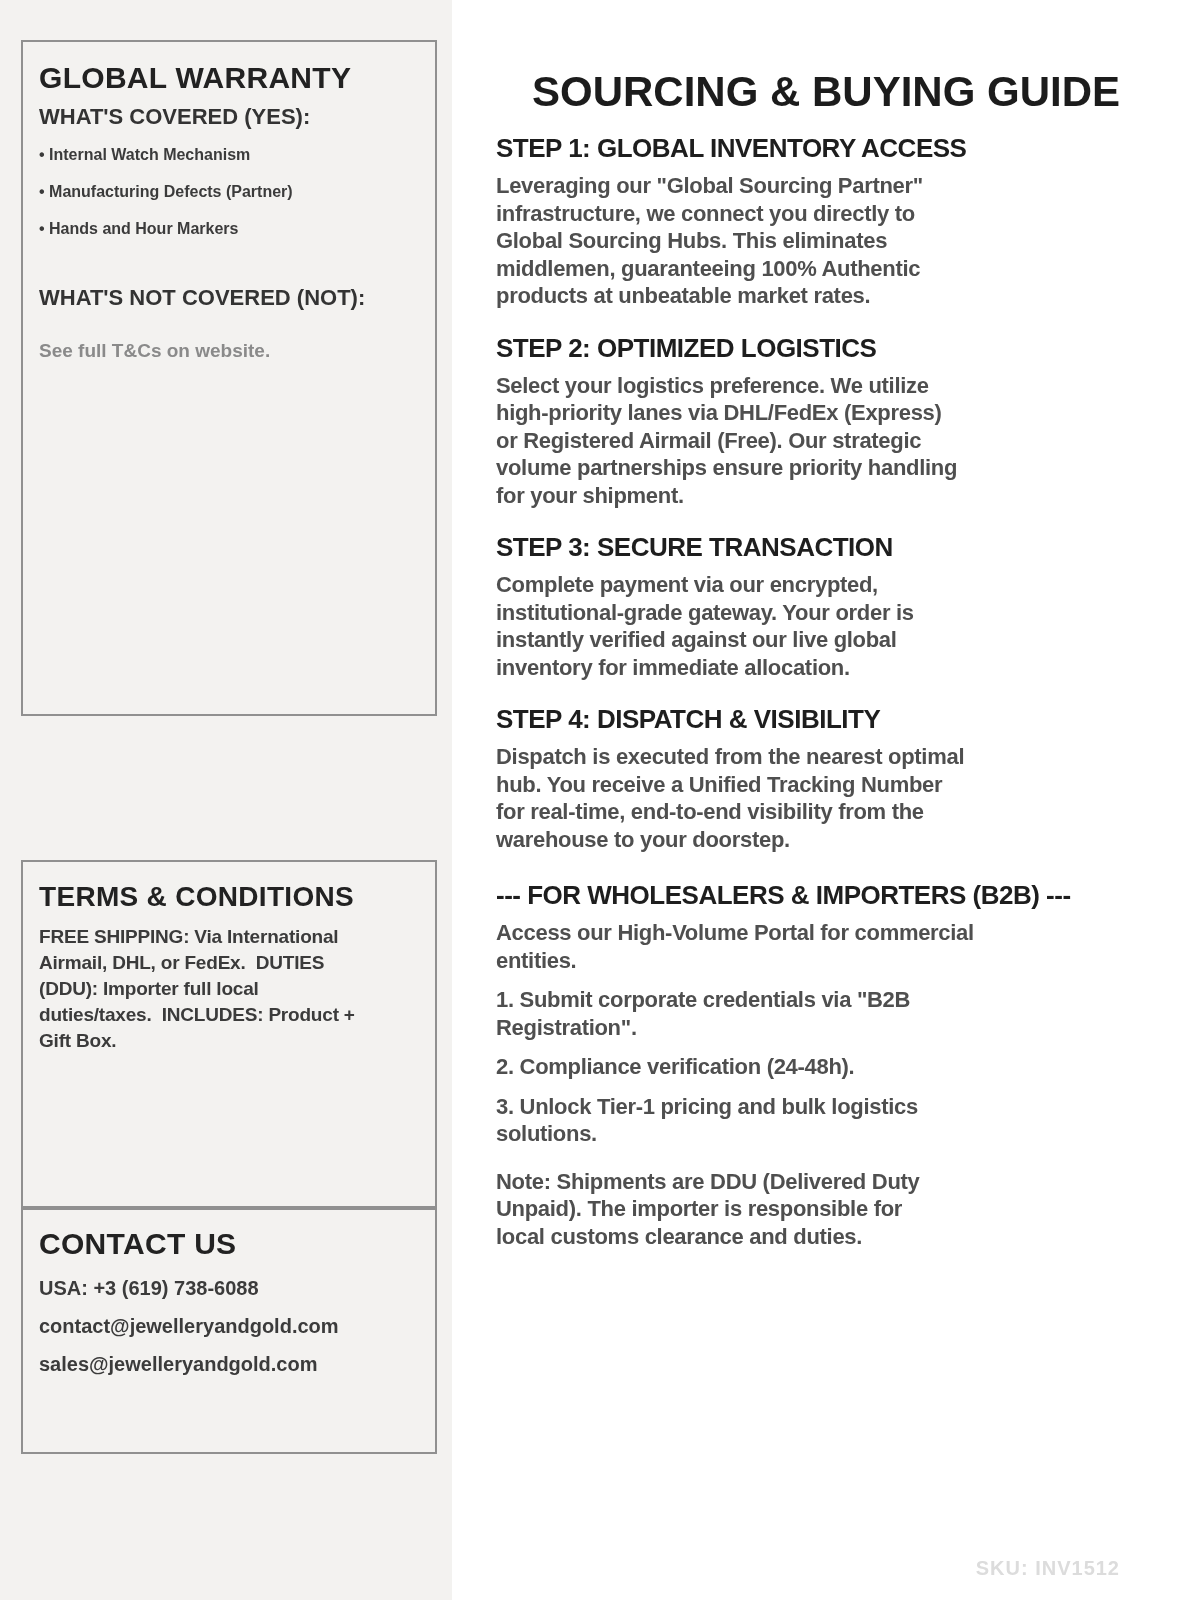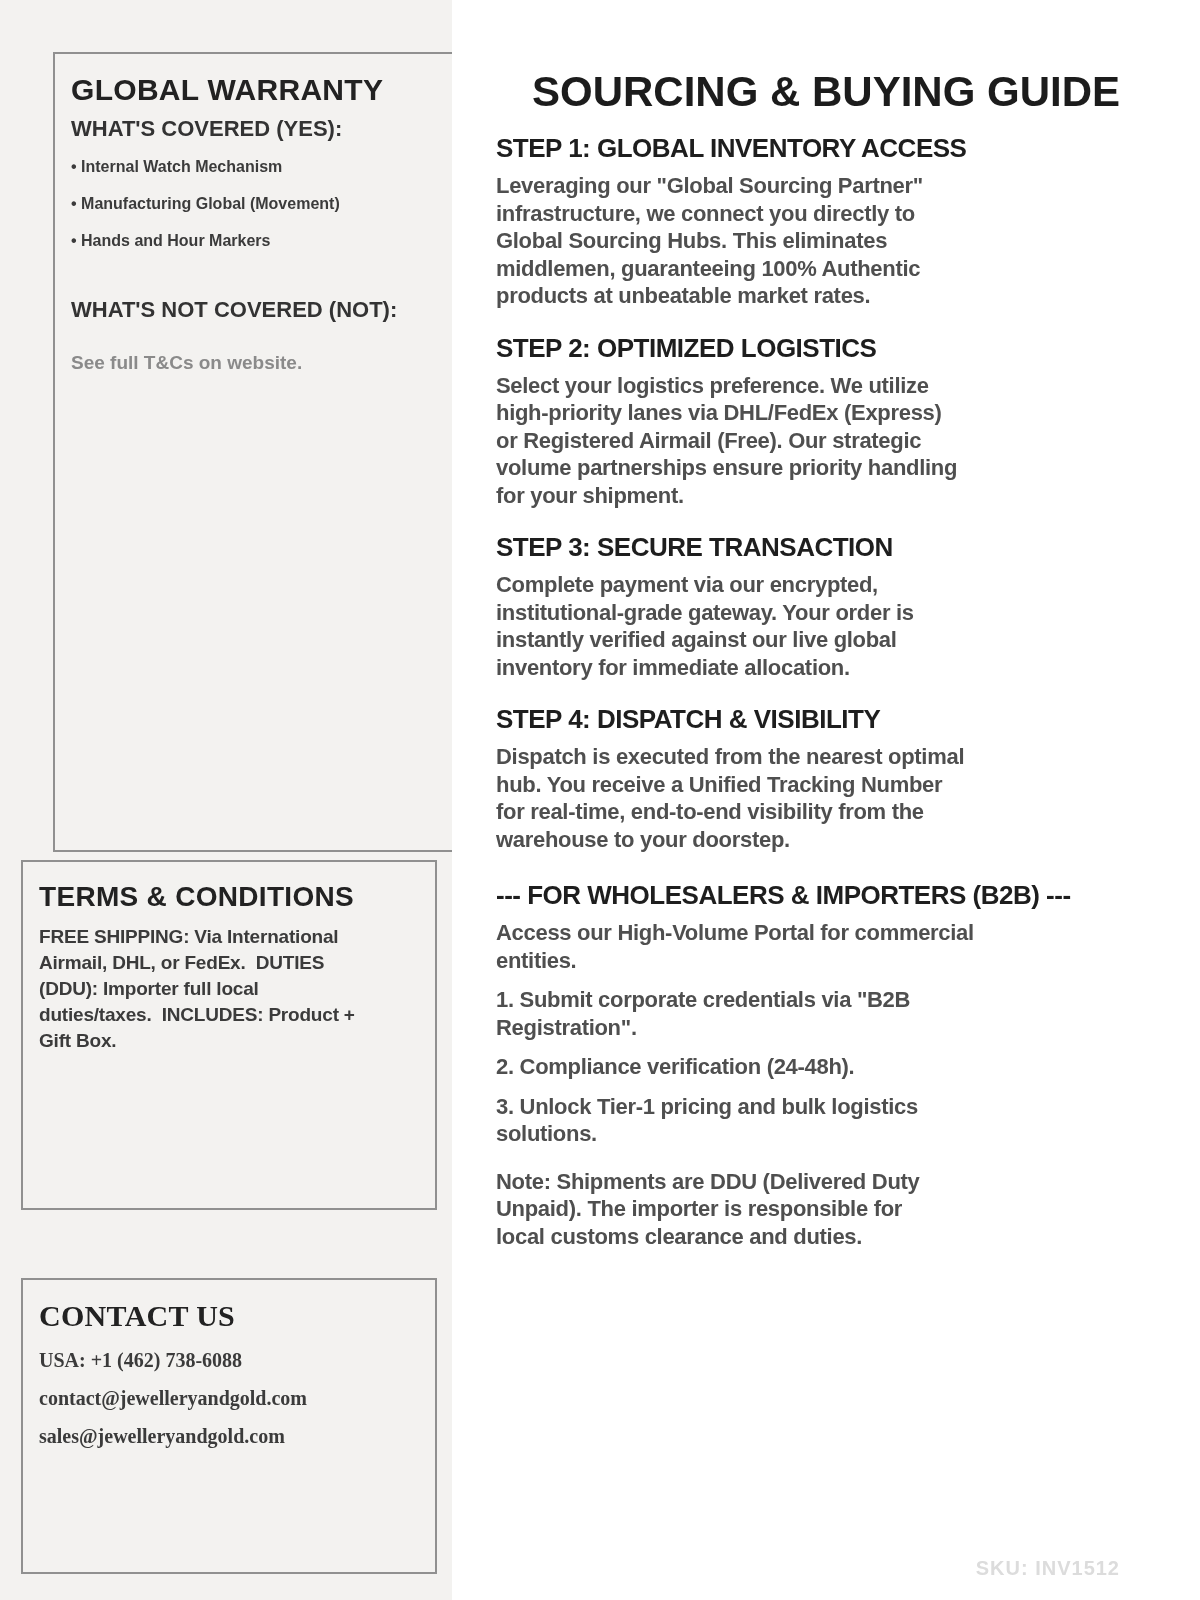--- a/index.html
+++ b/index.html
@@ -13,23 +13,23 @@
   
   .sidebar{
     position:absolute;left:0;top:0;width:452px;height:1600px;
     background:#f3f2f0;
   }
   .panel{
     position:absolute;left:21px;width:416px;
     border:2px solid #909090;box-sizing:border-box;
     padding:18px 16px;
   }
-  .panel-warranty{top:52px;height:800px;margin-left:32px;}
+  .panel-warranty{top:40px;height:676px;}
   .panel-terms{top:860px;height:350px;}
-  .panel-contact{top:1278px;height:296px;font-family:Liberation Serif, serif;}
+  .panel-contact{top:1206px;height:248px;}
   .panel h2{
     margin:0 0 6px 0;
     font-size:30px;line-height:36px;font-weight:bold;
     color:#222222;letter-spacing:0.3px;
   }
   .panel-terms h2{font-size:28px;line-height:34px;}
   .sub-heading{
     margin:8px 0 0 0;
     font-size:22px;line-height:26px;font-weight:bold;
     color:#333333;
@@ -88,39 +88,39 @@
 </head>
 <body>
 
 <aside class="sidebar">
 
   <section class="panel panel-warranty">
     <h2>GLOBAL WARRANTY</h2>
     <h3 class="sub-heading">WHAT'S COVERED (YES):</h3>
     <ul class="blist">
       <li>Internal Watch Mechanism</li>
-      <li>Manufacturing Global (Movement)</li>
+      <li>Manufacturing Defects (Partner)</li>
       <li>Hands and Hour Markers</li>
     </ul>
     <h3 class="sub-heading second">WHAT'S NOT COVERED (NOT):</h3>
     <p class="footnote">See full T&amp;Cs on website.</p>
   </section>
 
   <section class="panel panel-terms">
     <h2>TERMS &amp; CONDITIONS</h2>
     <p class="terms-body ml">FREE SHIPPING: Via International
 Airmail, DHL, or FedEx.  DUTIES
 (DDU): Importer full local
 duties/taxes.  INCLUDES: Product +
 Gift Box.</p>
   </section>
 
   <section class="panel panel-contact">
     <h2>CONTACT US</h2>
-    <p class="contact-line">USA: +1 (462) 738-6088</p>
+    <p class="contact-line">USA: +3 (619) 738-6088</p>
     <p class="contact-line">contact@jewelleryandgold.com</p>
     <p class="contact-line">sales@jewelleryandgold.com</p>
   </section>
 
 </aside>
 
 <main class="main">
   <div class="main-inner">
 
     <h1 class="doc-title">SOURCING &amp; BUYING GUIDE</h1>

